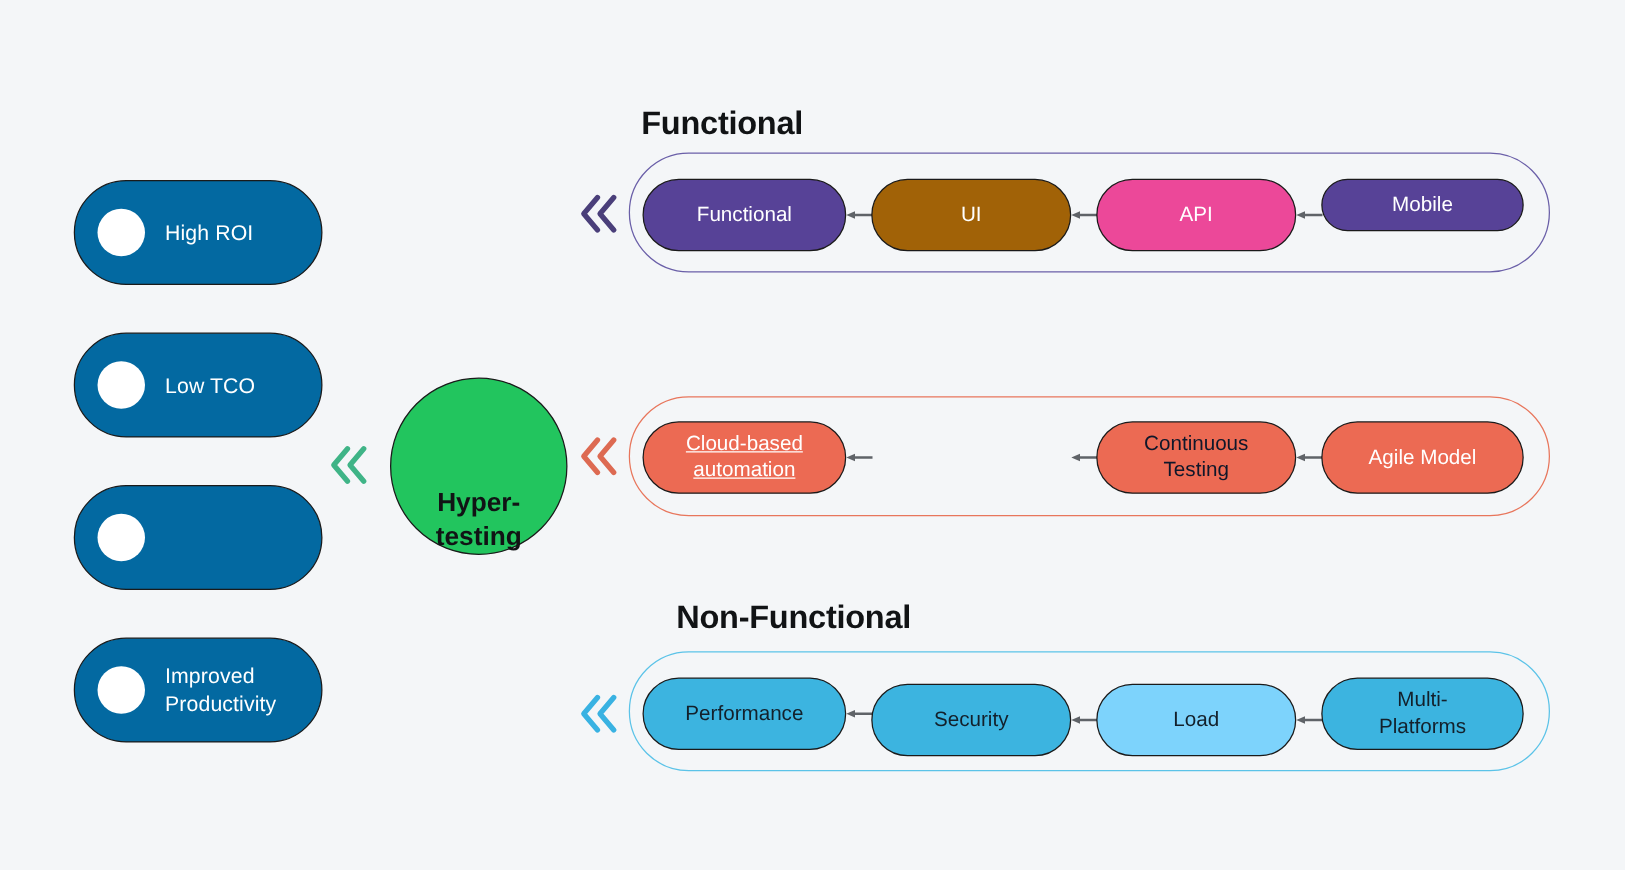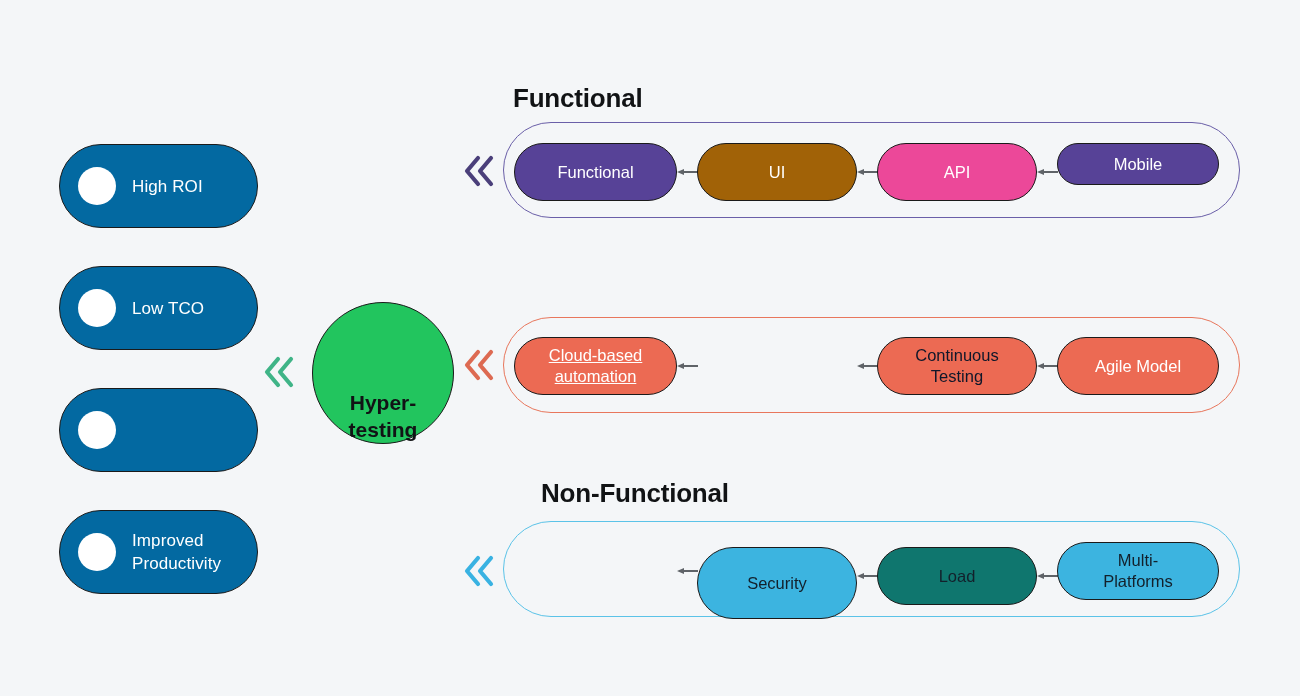--- a/index.html
+++ b/index.html
@@ -246,38 +246,41 @@
 
   <div class="chev" style="left:462px; top:551px;">
     <svg viewBox="0 0 34 40" fill="none" xmlns="http://www.w3.org/2000/svg">
       <path d="M16 7 L5 20 L16 33" stroke="#39b2e2" stroke-width="4.2" stroke-linecap="round" stroke-linejoin="round"></path>
       <path d="M29 7 L18 20 L29 33" stroke="#39b2e2" stroke-width="4.2" stroke-linecap="round" stroke-linejoin="round"></path>
     </svg>
   </div>
 
   <div class="track" style="left:503px; top:521px; width:737px; height:96px; border-color:#5bc3e8;"></div>
 
+  <div class="node" style="left:514px; top:542px; width:163px; height:58px; background:#3cb4e0; color:#13202b;">
+    <span>Performance</span>
+  </div>
   <div class="conn" style="left:677px; top:564px; width:22px;">
     <svg viewBox="0 0 22 14" xmlns="http://www.w3.org/2000/svg">
       <path d="M21 7 L4 7" stroke="#5f6368" stroke-width="2"></path>
       <path d="M0 7 L7 4 L7 10 Z" fill="#5f6368"></path>
     </svg>
   </div>
 
-  <div class="node" style="left:697px; top:547px; width:160px; height:72px; background:#3cb4e0; color:#13202b;">
+  <div class="node" style="left:697px; top:547px; width:160px; height:58px; background:#3cb4e0; color:#13202b;">
     <span>Security</span>
   </div>
   <div class="conn" style="left:857px; top:569px; width:22px;">
     <svg viewBox="0 0 22 14" xmlns="http://www.w3.org/2000/svg">
       <path d="M21 7 L4 7" stroke="#5f6368" stroke-width="2"></path>
       <path d="M0 7 L7 4 L7 10 Z" fill="#5f6368"></path>
     </svg>
   </div>
 
-  <div class="node" style="left:877px; top:547px; width:160px; height:58px; background:#0f766e; color:#13202b;">
+  <div class="node" style="left:877px; top:547px; width:160px; height:58px; background:#7dd3fc; color:#13202b;">
     <span>Load</span>
   </div>
   <div class="conn" style="left:1037px; top:569px; width:22px;">
     <svg viewBox="0 0 22 14" xmlns="http://www.w3.org/2000/svg">
       <path d="M21 7 L4 7" stroke="#5f6368" stroke-width="2"></path>
       <path d="M0 7 L7 4 L7 10 Z" fill="#5f6368"></path>
     </svg>
   </div>
 
   <div class="node" style="left:1057px; top:542px; width:162px; height:58px; background:#3cb4e0; color:#13202b;">

